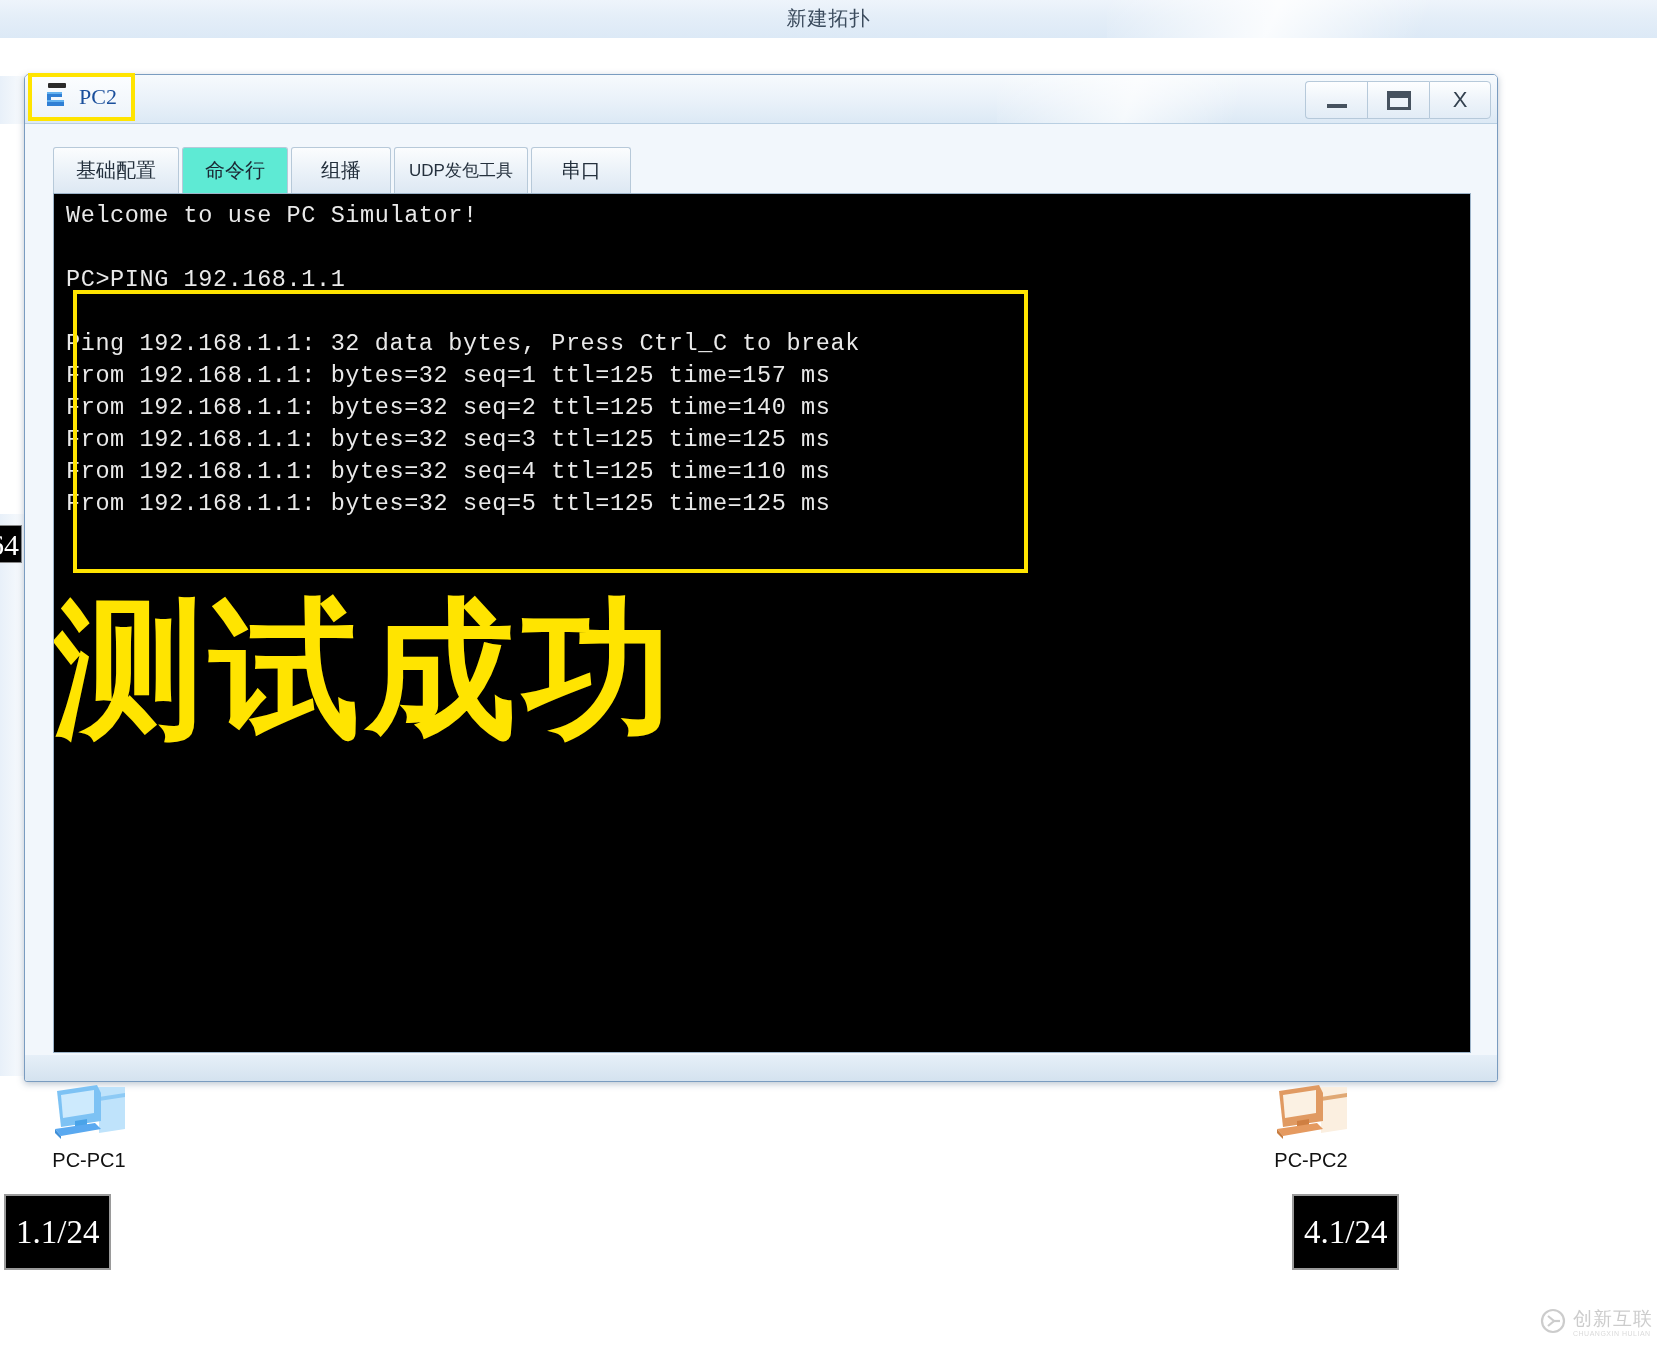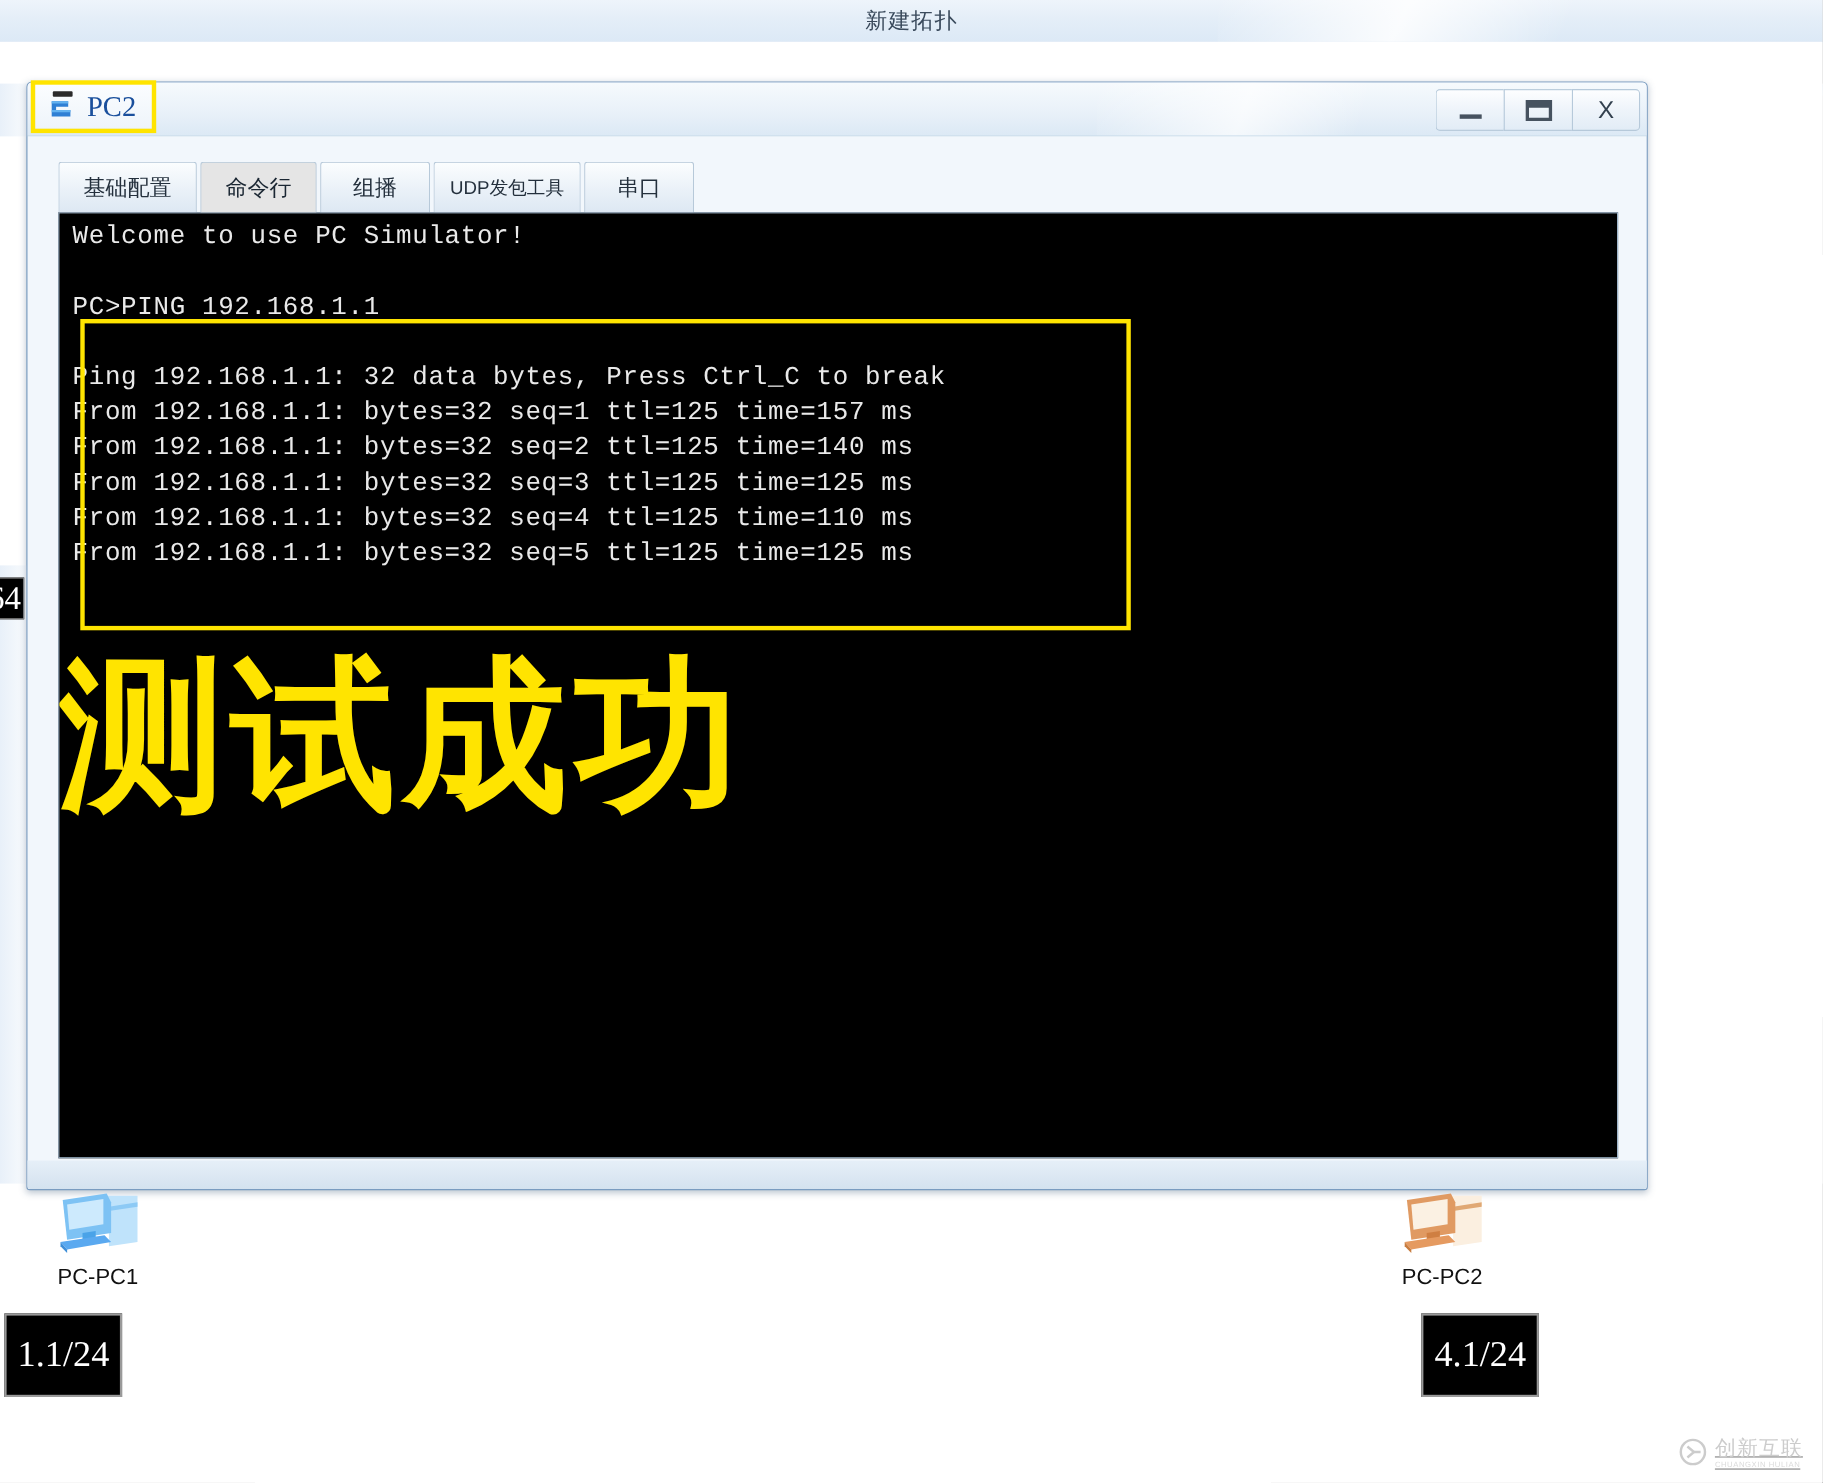--- a/index.html
+++ b/index.html
@@ -139,21 +139,21 @@
     height: 48px;
     padding: 0 14px 0 10px;
     display: flex;
     align-items: center;
     gap: 7px;
     border: 4px solid #ffe400;
     background: linear-gradient(to bottom, #fbfdff 0%, #eef4fa 100%);
     box-sizing: border-box;
   }
   #pc2-tab-label {
-    font-size: 26px;
+    font-size: 22px;
     color: #1a4f9c;
     font-family: "Liberation Serif", serif;
   }
   .pc-glyph { display: block; }
 
   
   .win-btns {
     position: absolute;
     right: 6px; top: 6px;
     display: flex;
@@ -205,21 +205,21 @@
     font-size: 20px;
     color: #24303d;
     border: 1px solid #b7c9d9;
     border-bottom: none;
     border-radius: 3px 3px 0 0;
     background: linear-gradient(to bottom, #fbfdfe 0%, #eaf1f8 55%, #dde8f3 100%);
     box-sizing: border-box;
     white-space: nowrap;
   }
   .tab.active {
-    background: #e5e5e5;
+    background: #5eead4;
     color: #1b2733;
   }
   .tab.small { font-size: 17px; padding: 13px 14px; }
 
   
   #terminal-outer {
     position: absolute;
     left: 28px; top: 118px;
     width: 1418px;
     height: 860px;
@@ -299,26 +299,25 @@
     padding: 16px 10px;
     box-sizing: border-box;
     white-space: nowrap;
   }
   #ip-badge-left { left: 4px; top: 1156px; }
   #ip-badge-right { left: 1292px; top: 1156px; }
 
   
   #watermark {
     position: absolute;
-    right: 18px; bottom: 10px;
+    right: 4px; bottom: 10px;
     display: flex;
     align-items: center;
     gap: 7px;
     opacity: .5;
-    text-decoration: underline;
   }
   #watermark .wm-text {
     font-size: 19px;
     color: #9a9a9a;
     letter-spacing: 1px;
   }
   #watermark .wm-sub {
     font-size: 7px;
     color: #b5b5b5;
     letter-spacing: .5px;

